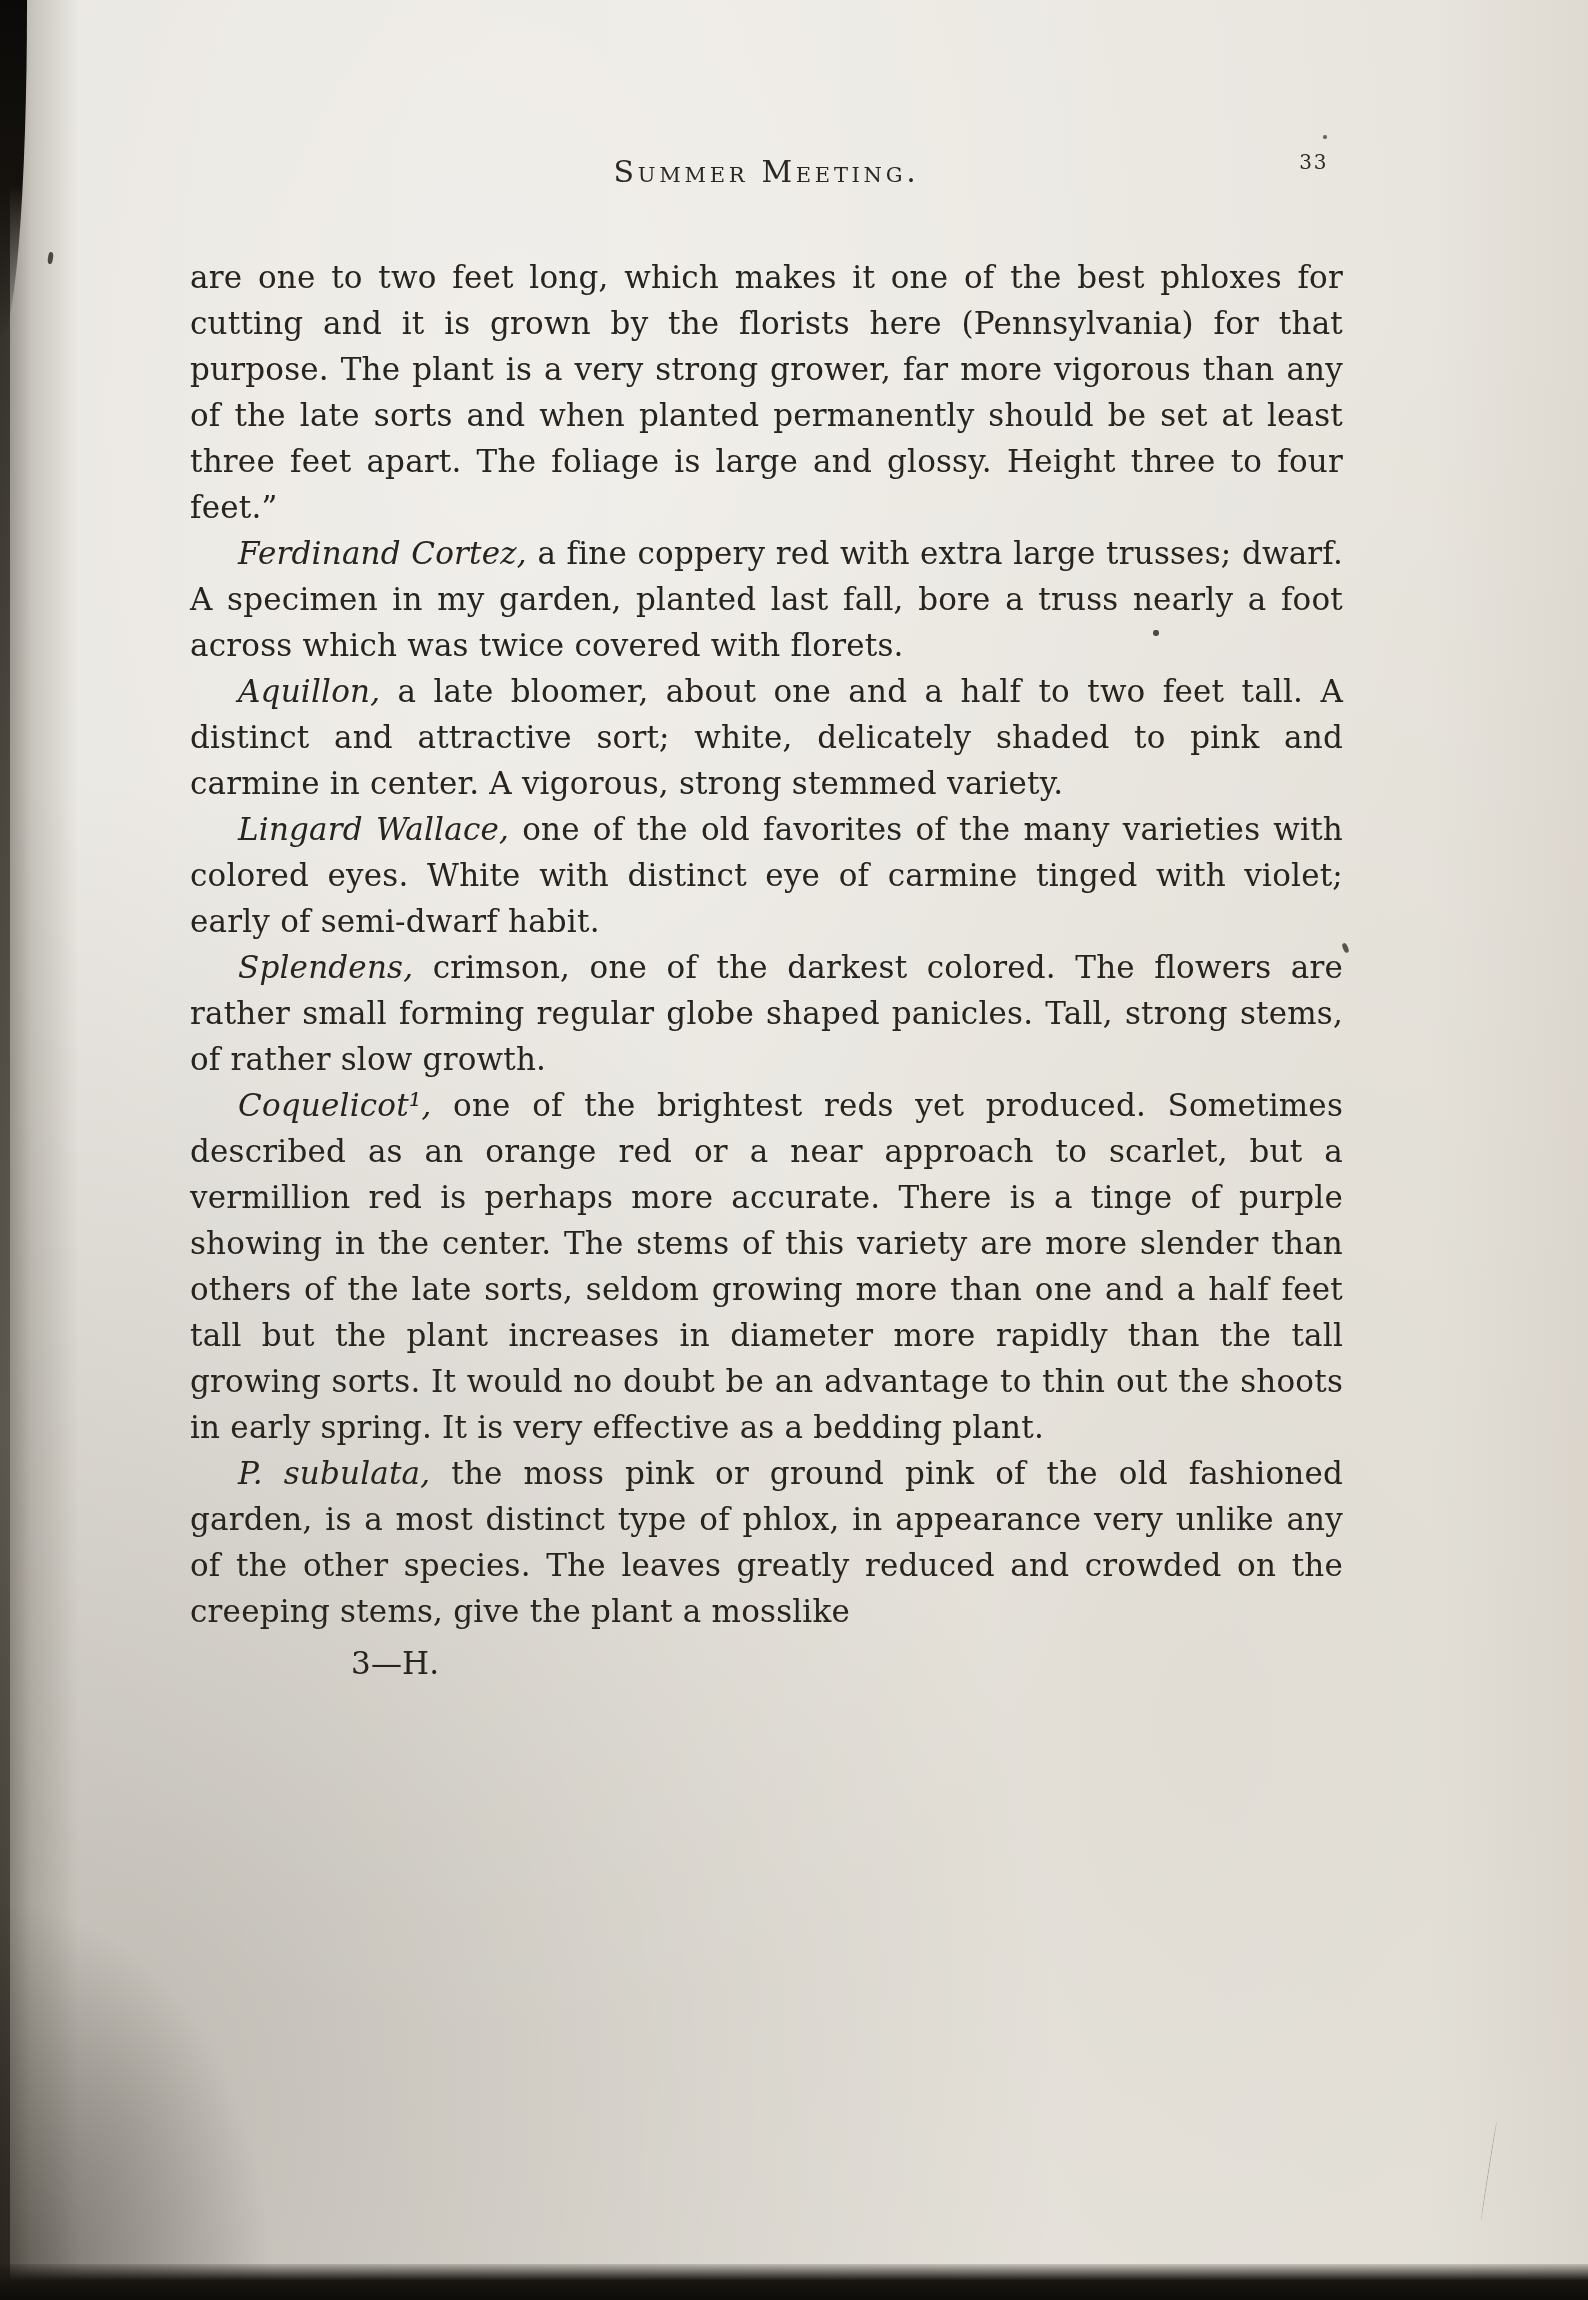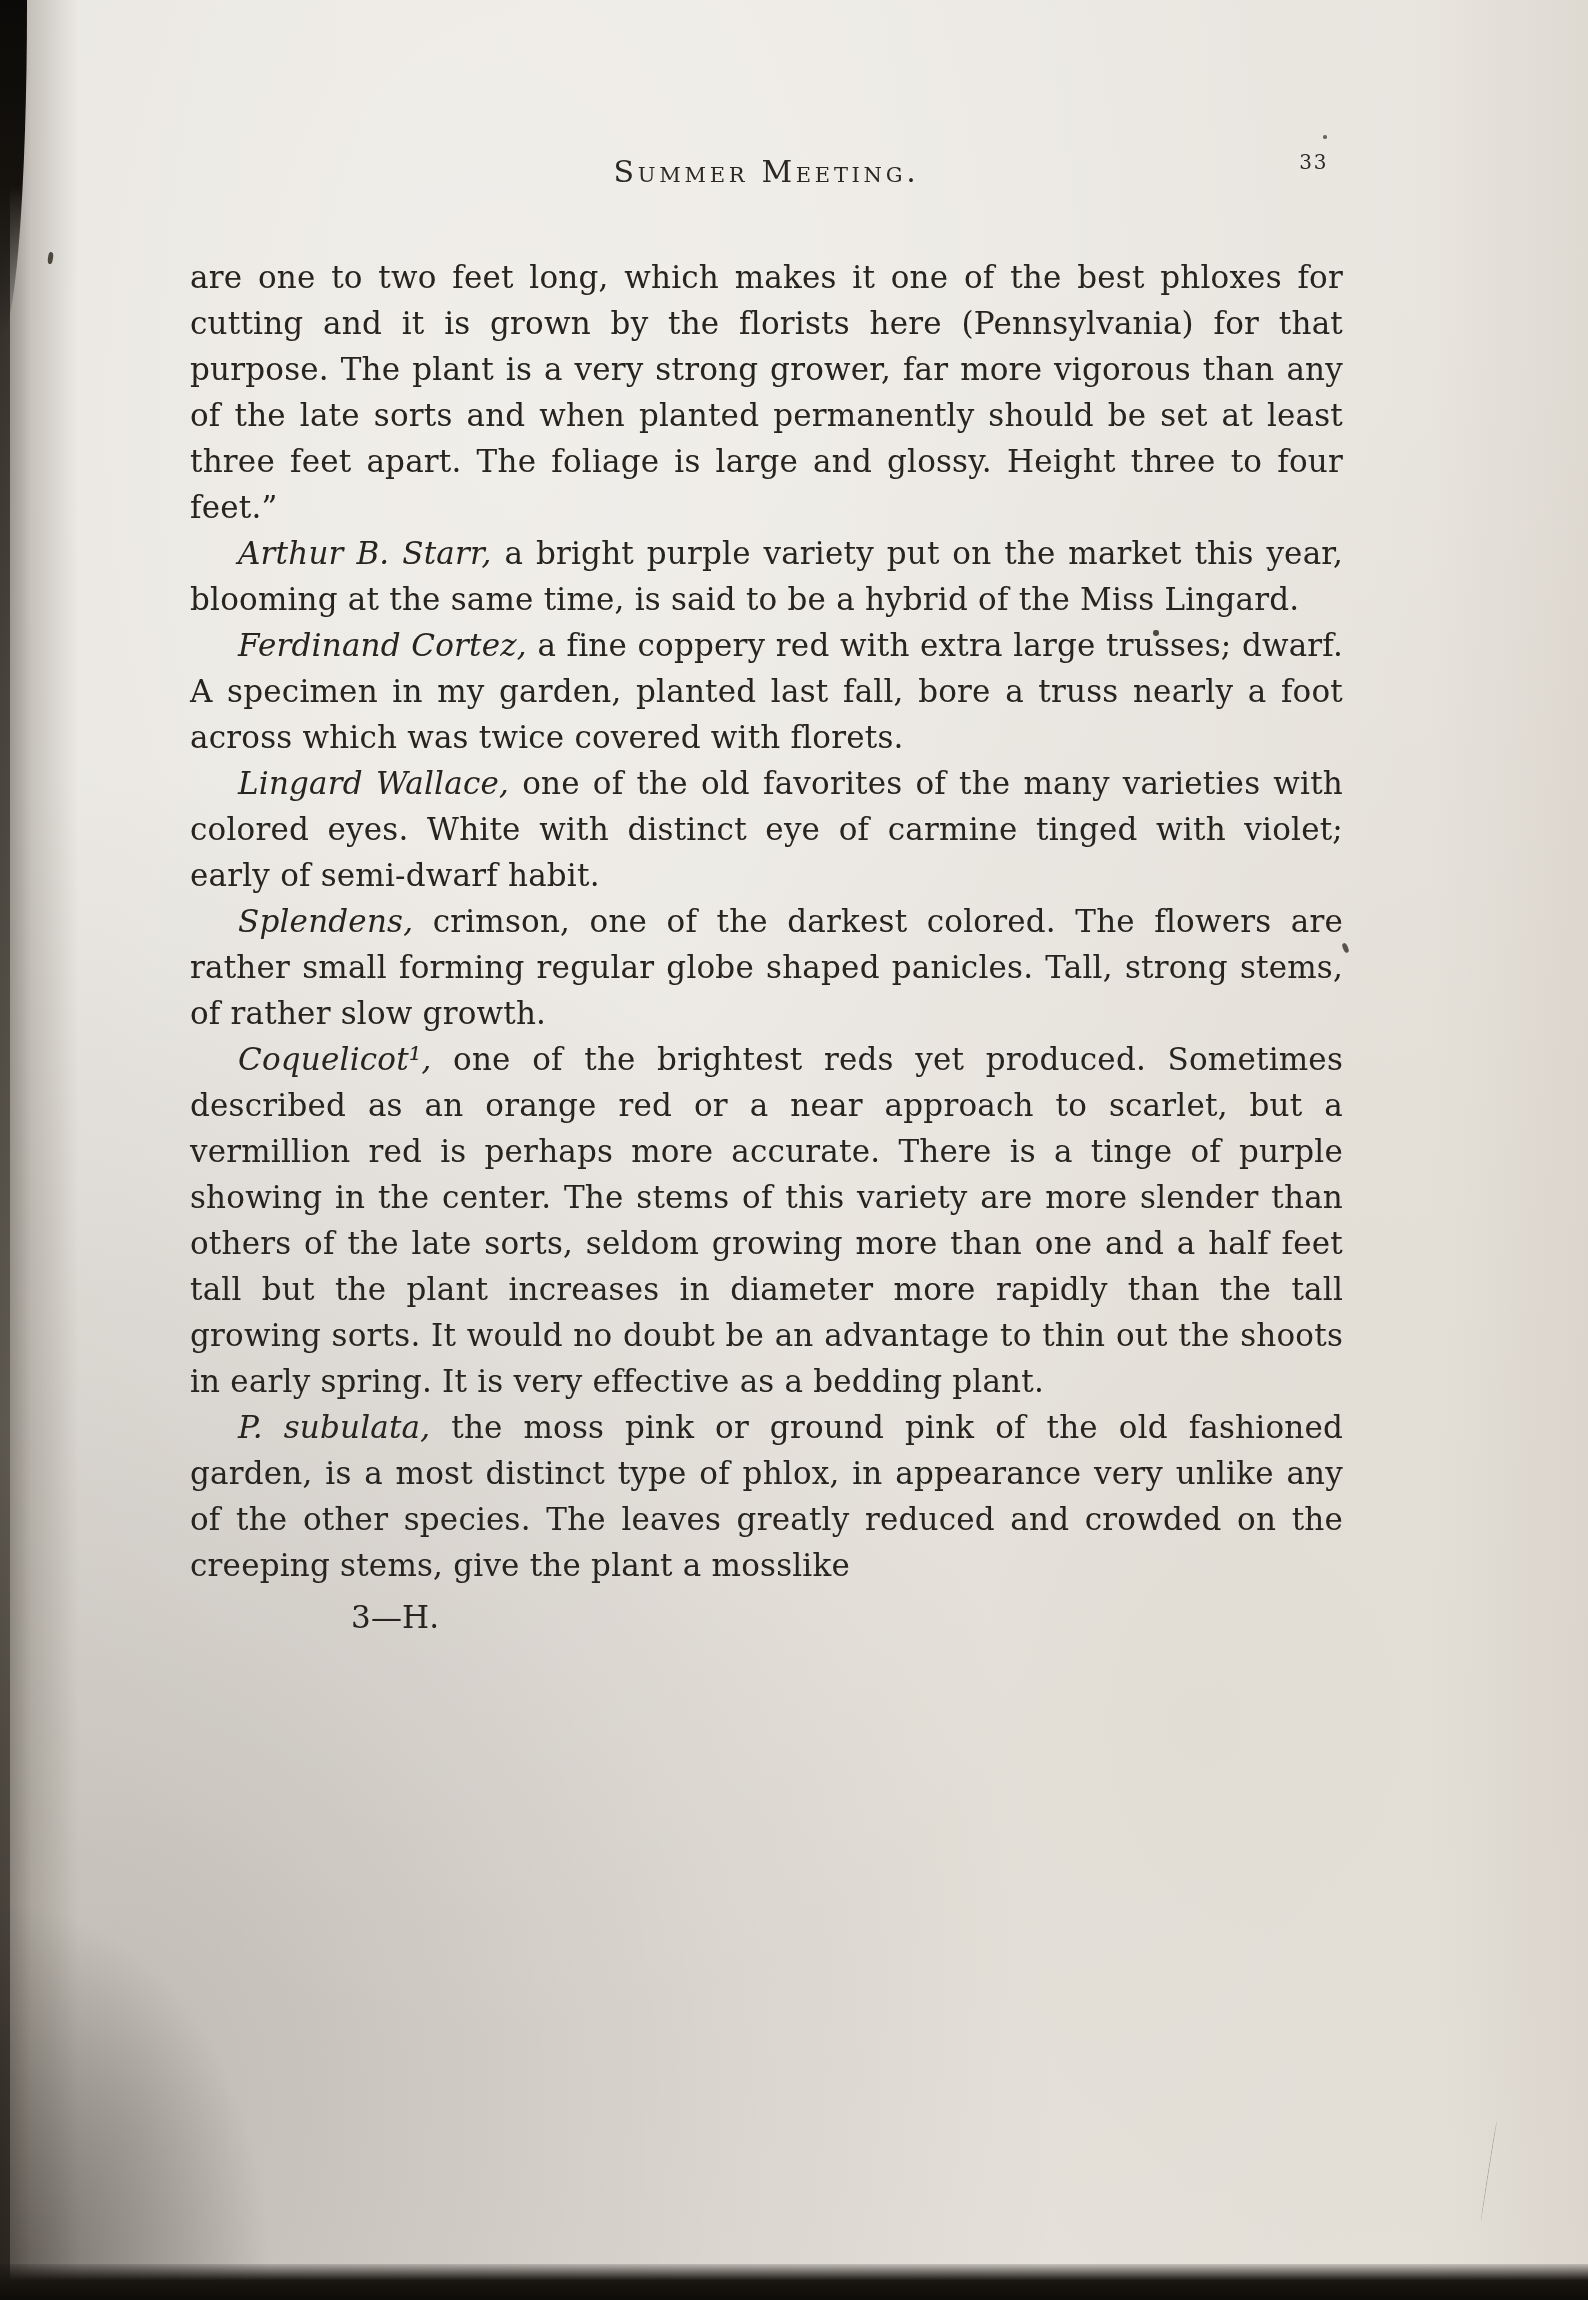--- a/index.html
+++ b/index.html
@@ -100,25 +100,25 @@
 
     <div class="running-header">
       <div class="header-title">Summer Meeting.</div>
       <div class="page-number">33</div>
     </div>
 
     <div class="body-text">
 
       <p class="para no-indent"><span>are one to two feet long, which makes it one of the best phloxes for cutting and it is grown by the florists here (Pennsylvania) for that purpose. The plant is a very strong grower, far more vigorous than any of the late sorts and when planted permanently should be set at least three feet apart. The foliage is large and glossy. Height three to four feet.”</span></p>
 
-      <p class="para"><span class="lead">Arthur B. Starr,</span> <span>a bright purple variety put on the market this year, blooming at the same time, is said to be a hybrid of the Miss Lingard.</span></p>
 
 
       <p class="para"><span class="lead">Ferdinand Cortez,</span> <span>a fine coppery red with extra large trusses; dwarf. A specimen in my garden, planted last fall, bore a truss nearly a foot across which was twice covered with florets.</span></p>
 
+      <p class="para"><span class="lead">Aquillon,</span> <span>a late bloomer, about one and a half to two feet tall. A distinct and attractive sort; white, delicately shaded to pink and carmine in center. A vigorous, strong stemmed variety.</span></p>
 
       <p class="para"><span class="lead">Lingard Wallace,</span> <span>one of the old favorites of the many varieties with colored eyes. White with distinct eye of carmine tinged with violet; early of semi-dwarf habit.</span></p>
 
       <p class="para"><span class="lead">Splendens,</span> <span>crimson, one of the darkest colored. The flowers are rather small forming regular globe shaped panicles. Tall, strong stems, of rather slow growth.</span></p>
 
       <p class="para"><span class="lead">Coquelicot¹,</span> <span>one of the brightest reds yet produced. Sometimes described as an orange red or a near approach to scarlet, but a vermillion red is perhaps more accurate. There is a tinge of purple showing in the center. The stems of this variety are more slender than others of the late sorts, seldom growing more than one and a half feet tall but the plant increases in diameter more rapidly than the tall growing sorts. It would no doubt be an advantage to thin out the shoots in early spring. It is very effective as a bedding plant.</span></p>
 
 
       <p class="para"><span class="lead">P. subulata,</span> <span>the moss pink or ground pink of the old fashioned garden, is a most distinct type of phlox, in appearance very unlike any of the other species. The leaves greatly reduced and crowded on the creeping stems, give the plant a mosslike</span></p>
 

